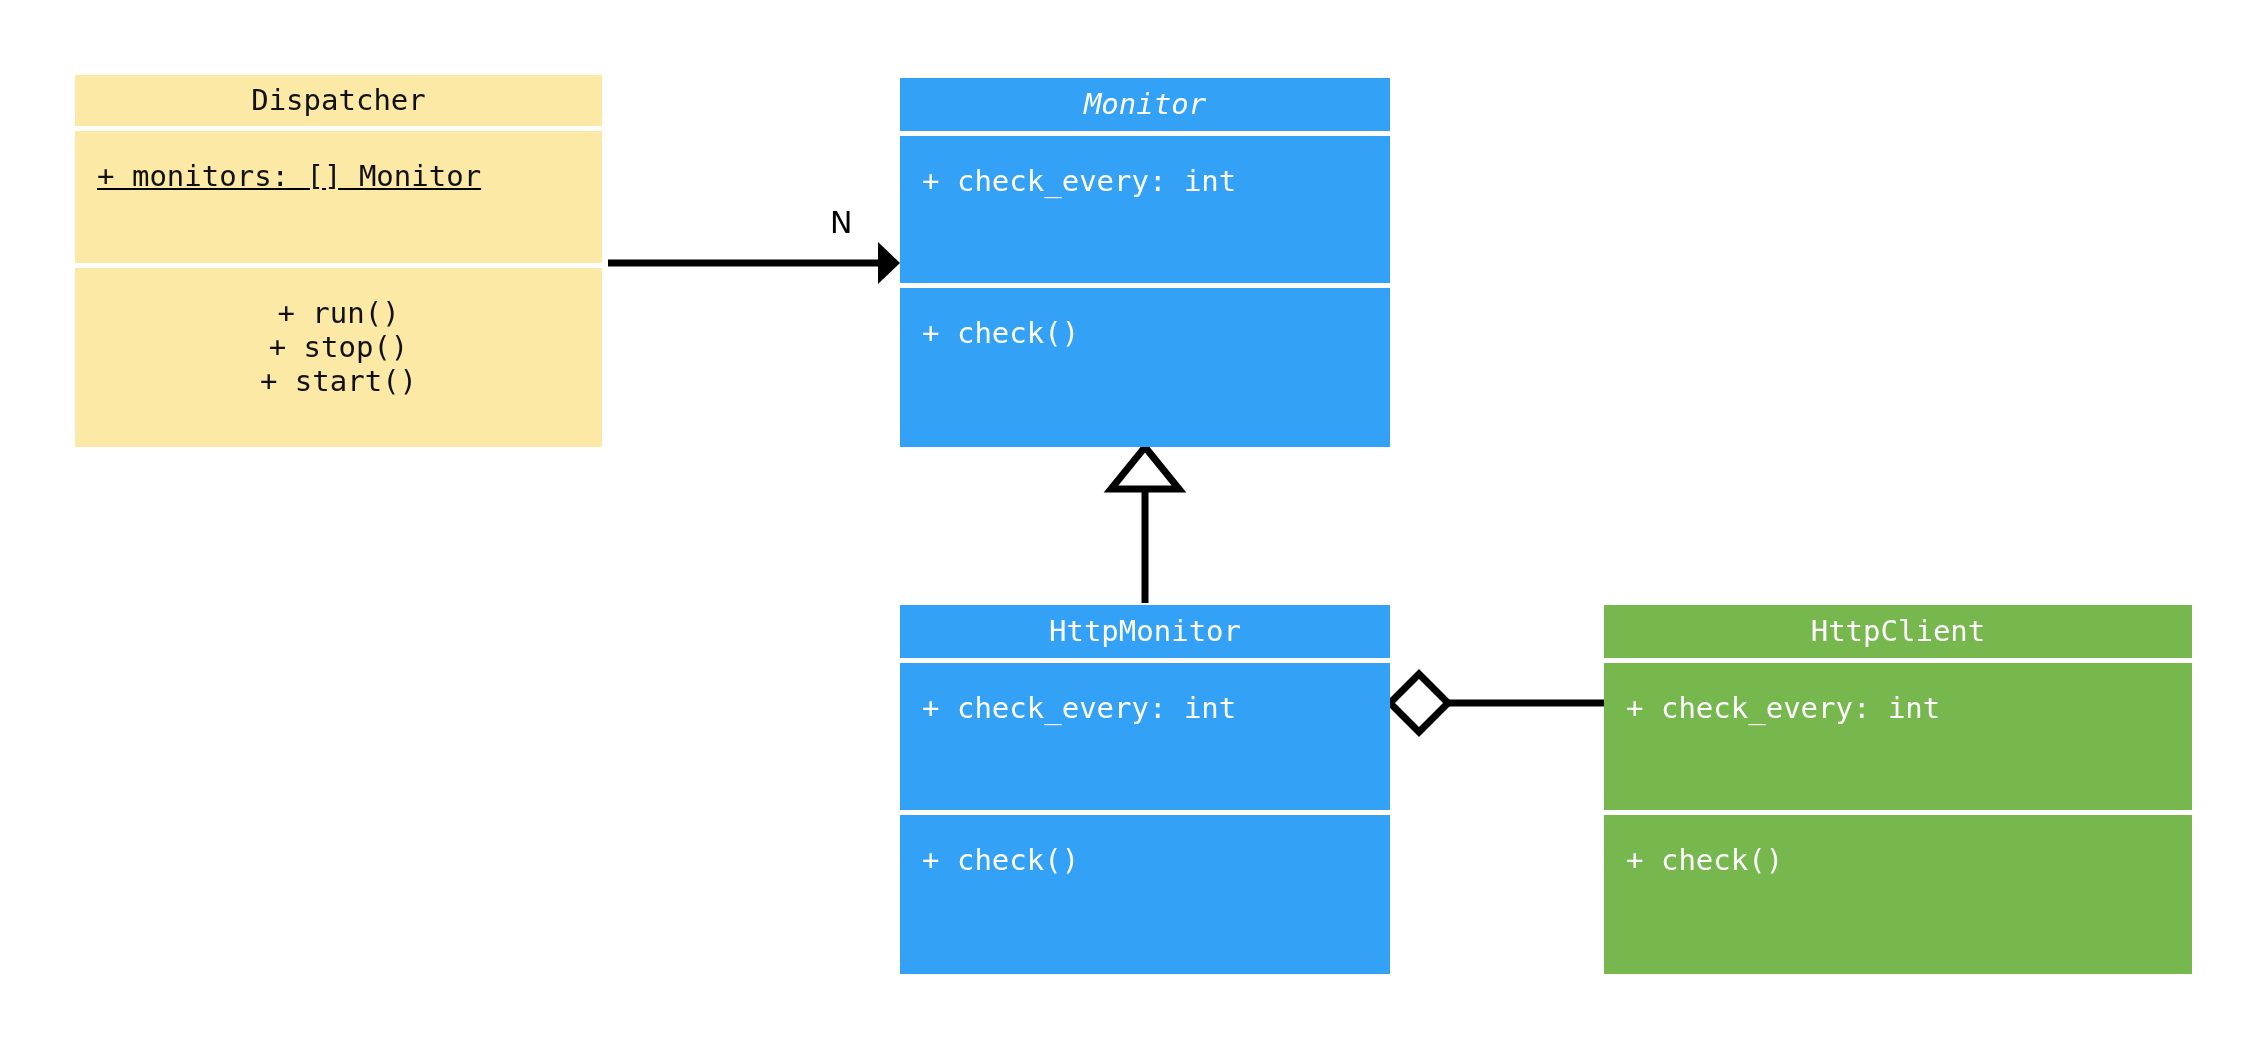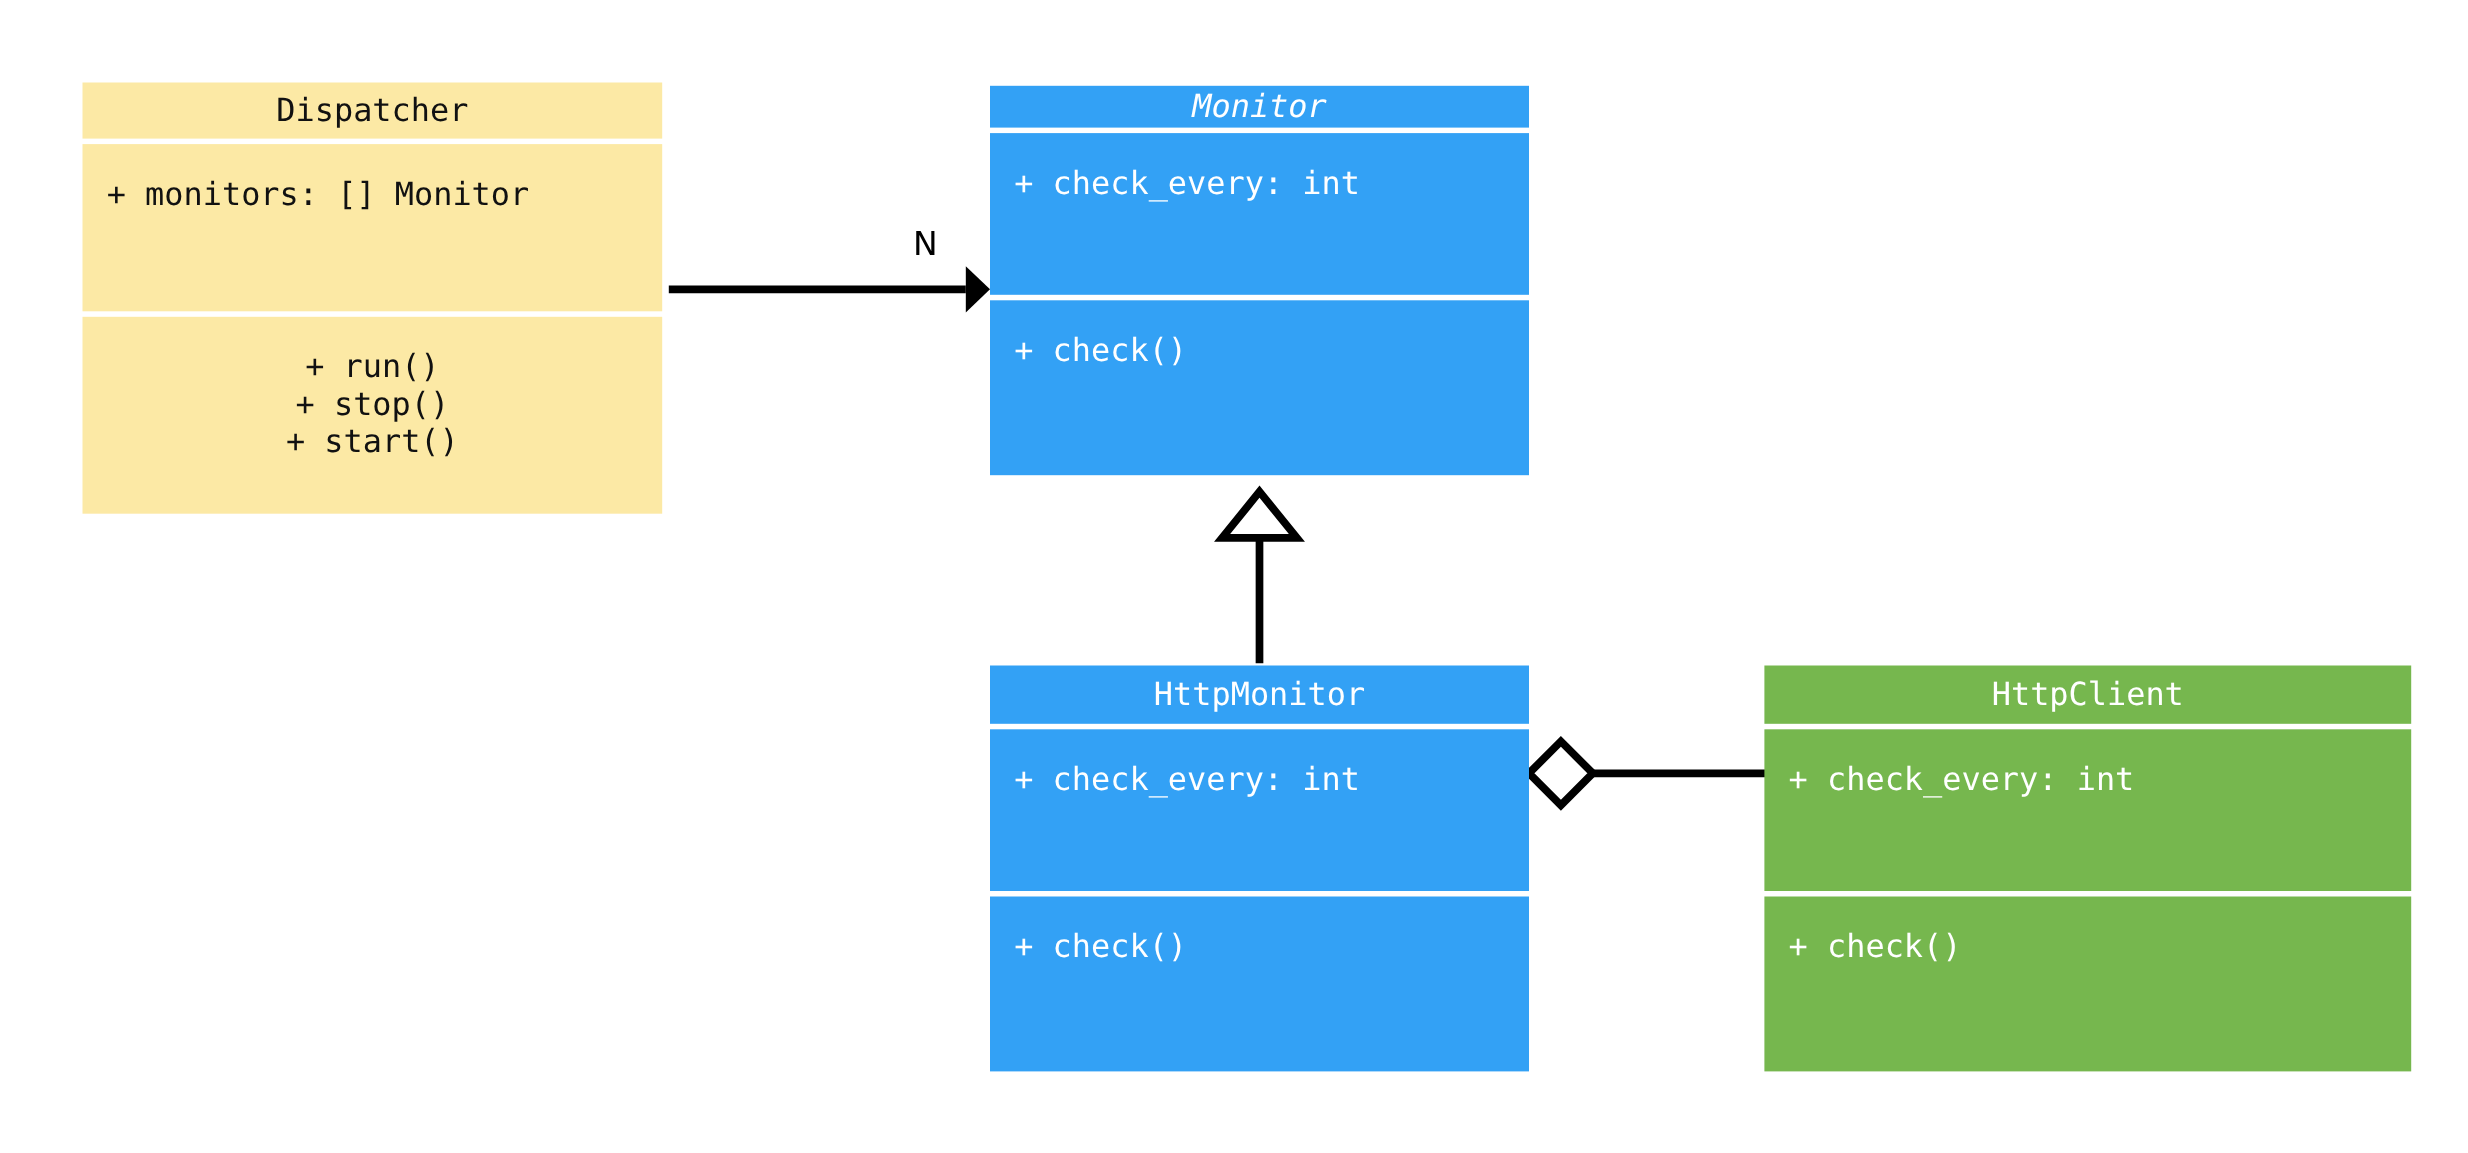--- a/index.html
+++ b/index.html
@@ -112,32 +112,32 @@
       <polygon points="1390,703 1419,674 1448,703 1419,732" fill="#ffffff" stroke="#000000" stroke-width="7" stroke-linejoin="miter"></polygon>
     </g>
   </svg>
 
   <div class="edge-label" style="left:830px; top:205px;">N</div>
 
   <div class="uml-class pal-yellow" style="left:75px; top:75px; width:527px;">
     <div class="uml-compartment uml-header" style="height:51px;">
       <div class="uml-title">Dispatcher</div>
     </div>
-    <div class="uml-compartment uml-body" style="height:152px;">
+    <div class="uml-compartment uml-body" style="height:132px;text-decoration:underline;">
       <div class="uml-member">+ monitors: [] Monitor</div>
     </div>
     <div class="uml-compartment uml-body" style="height:179px;text-align:center;">
       <div class="uml-member">+ run()</div>
       <div class="uml-member">+ stop()</div>
       <div class="uml-member">+ start()</div>
     </div>
   </div>
 
   <div class="uml-class pal-blue" style="left:900px; top:78px; width:490px;">
-    <div class="uml-compartment uml-header" style="height:38px;">
+    <div class="uml-compartment uml-header" style="height:53px;">
       <div class="uml-title abstract">Monitor</div>
     </div>
     <div class="uml-compartment uml-body" style="height:147px;">
       <div class="uml-member">+ check_every: int</div>
     </div>
     <div class="uml-compartment uml-body" style="height:159px;">
       <div class="uml-member">+ check()</div>
     </div>
   </div>
 

